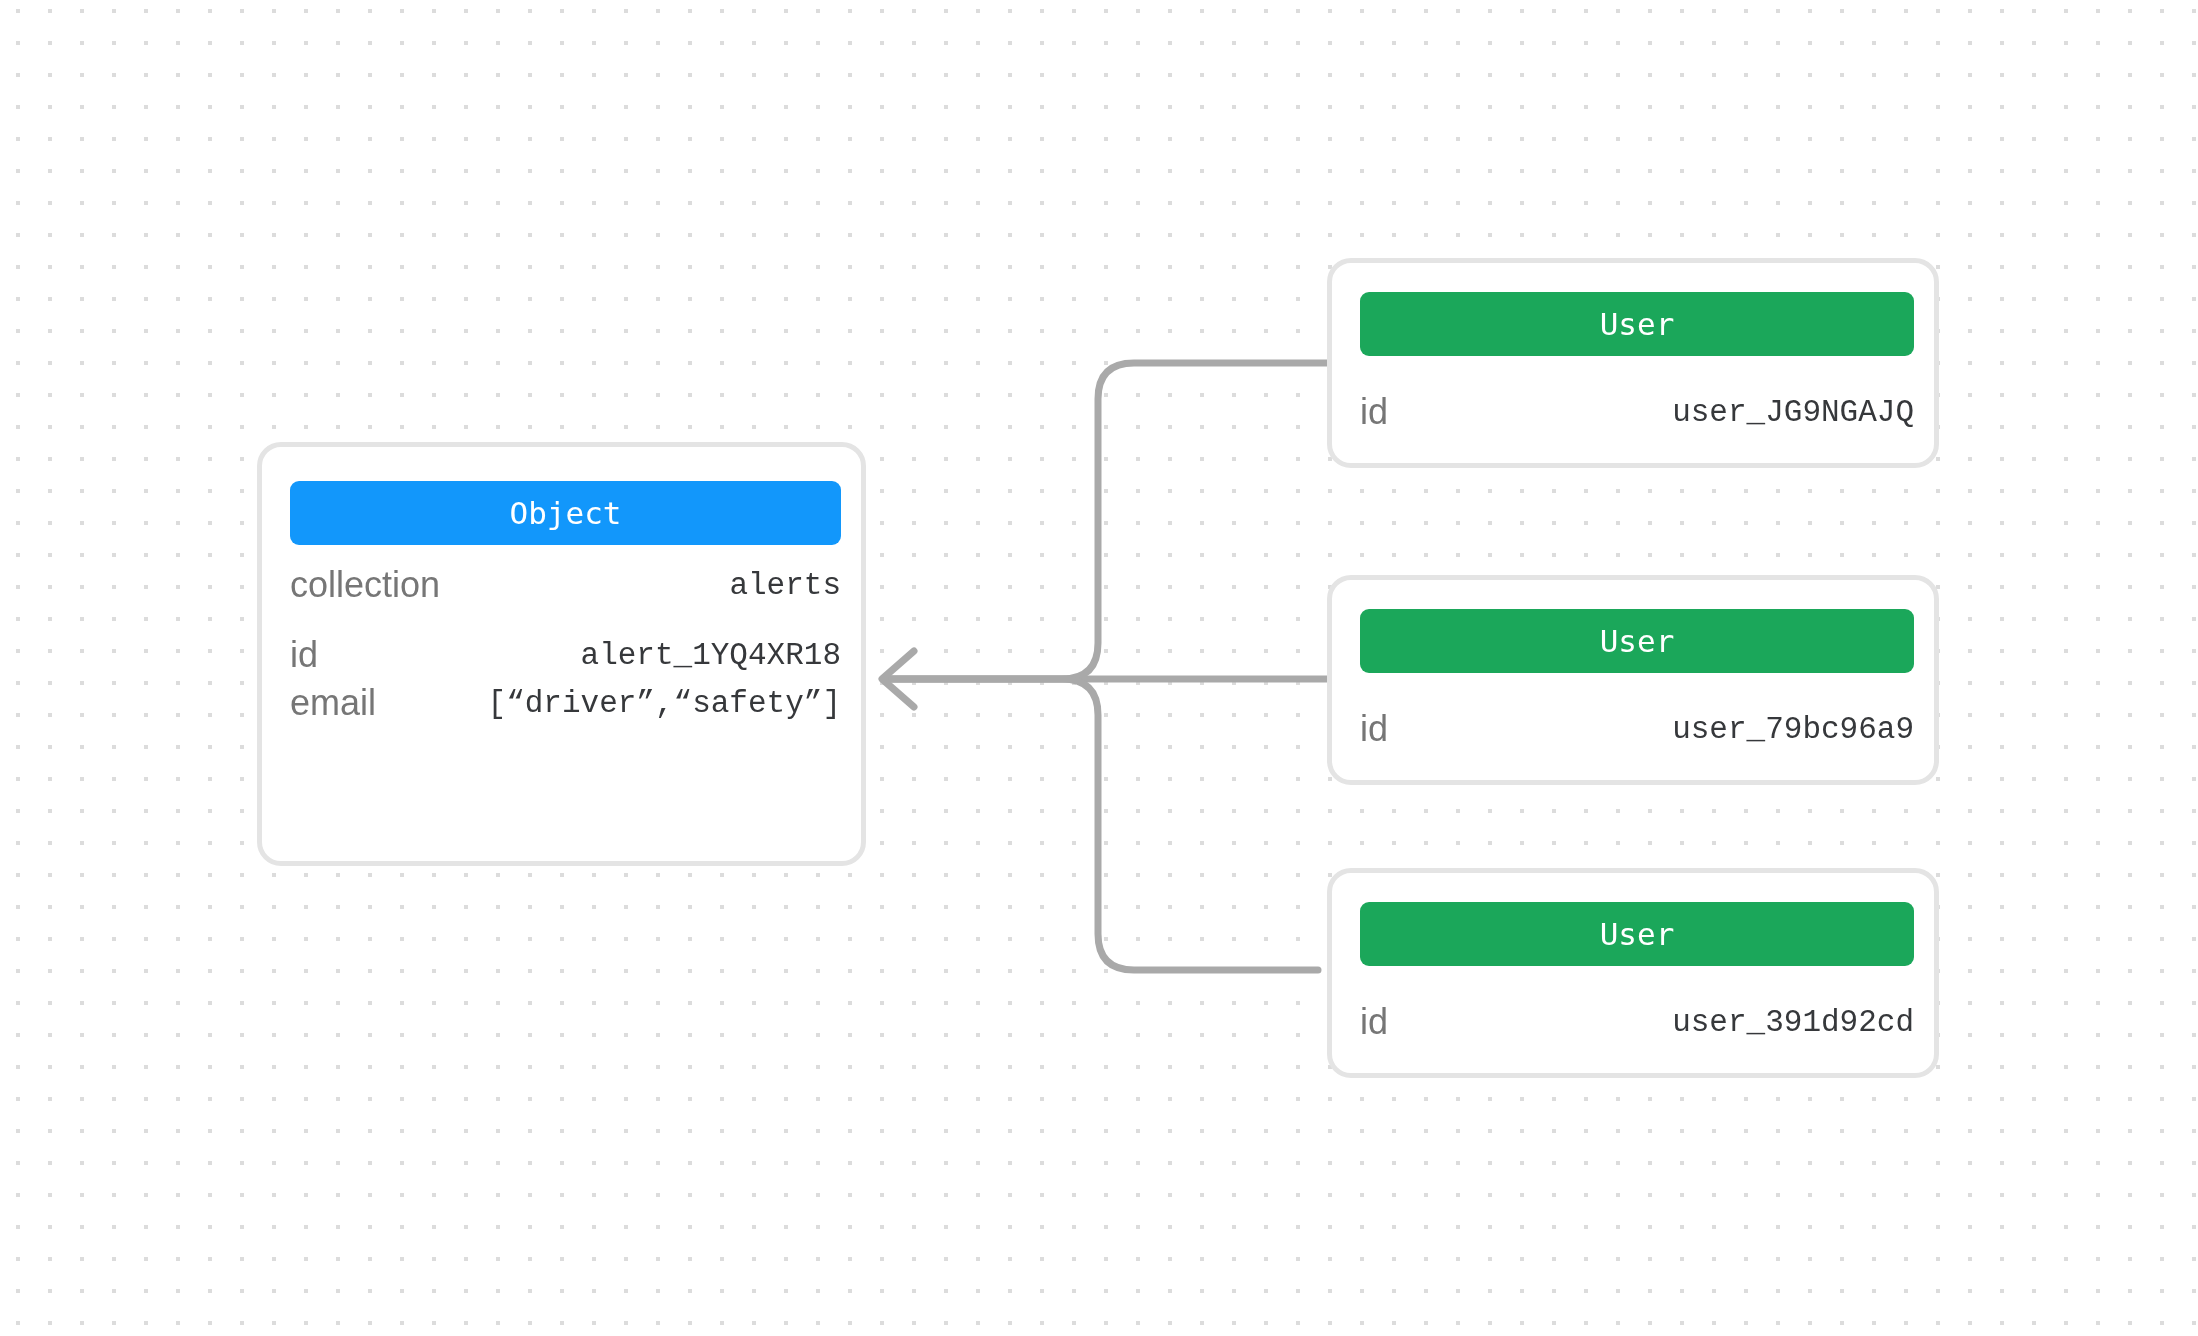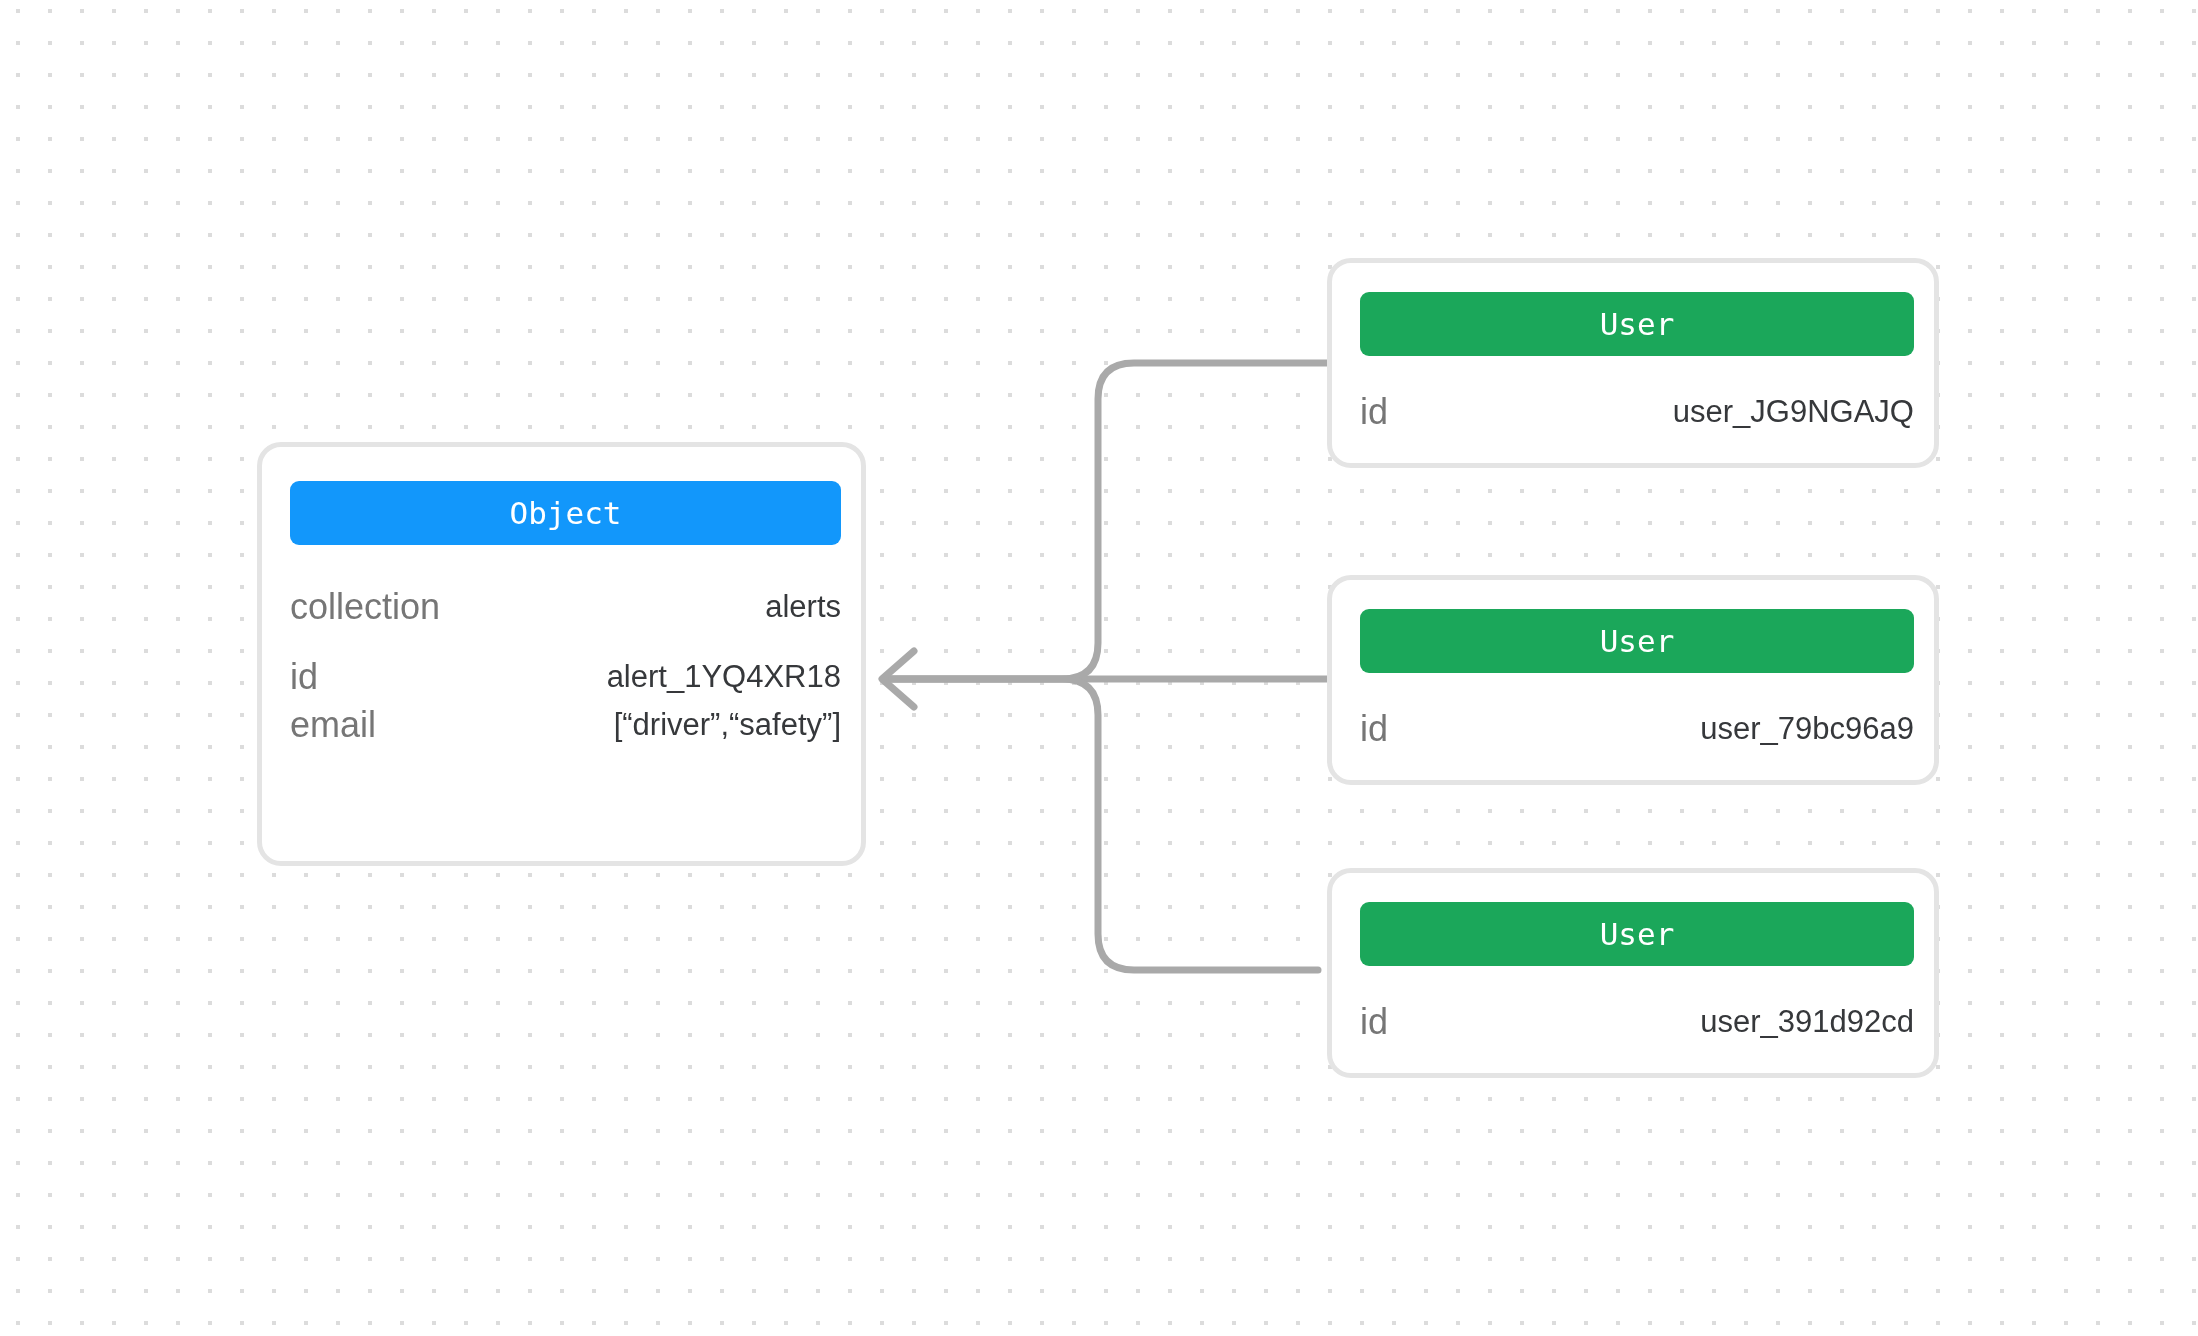--- a/index.html
+++ b/index.html
@@ -51,31 +51,31 @@
   }
   .header-blue  { background: #1297fb; }
   .header-green { background: #1ba75a; }
 
   .field-row {
     display: flex;
     justify-content: space-between;
     align-items: center;
     height: 48px;
   }
-  .row-gap-lg { margin-top: 38px; }
+  .row-gap-lg { margin-top: 16px; }
   .row-gap-md { margin-top: 22px; }
   .row-gap-user { margin-top: 32px; }
 
   .field-label {
     font-family: "Liberation Sans", sans-serif;
     font-size: 36px;
     color: #767676;
   }
   .field-value {
-    font-family: Liberation Sans, sans-serif;
+    font-family: Liberation Mono, monospace;
     font-size: 31px;
     color: #36383b;
     white-space: pre;
     text-align: center;
   }
 </style>
 </head>
 <body>
 
 <svg class="edges" width="2198" height="1336" viewBox="0 0 2198 1336">

